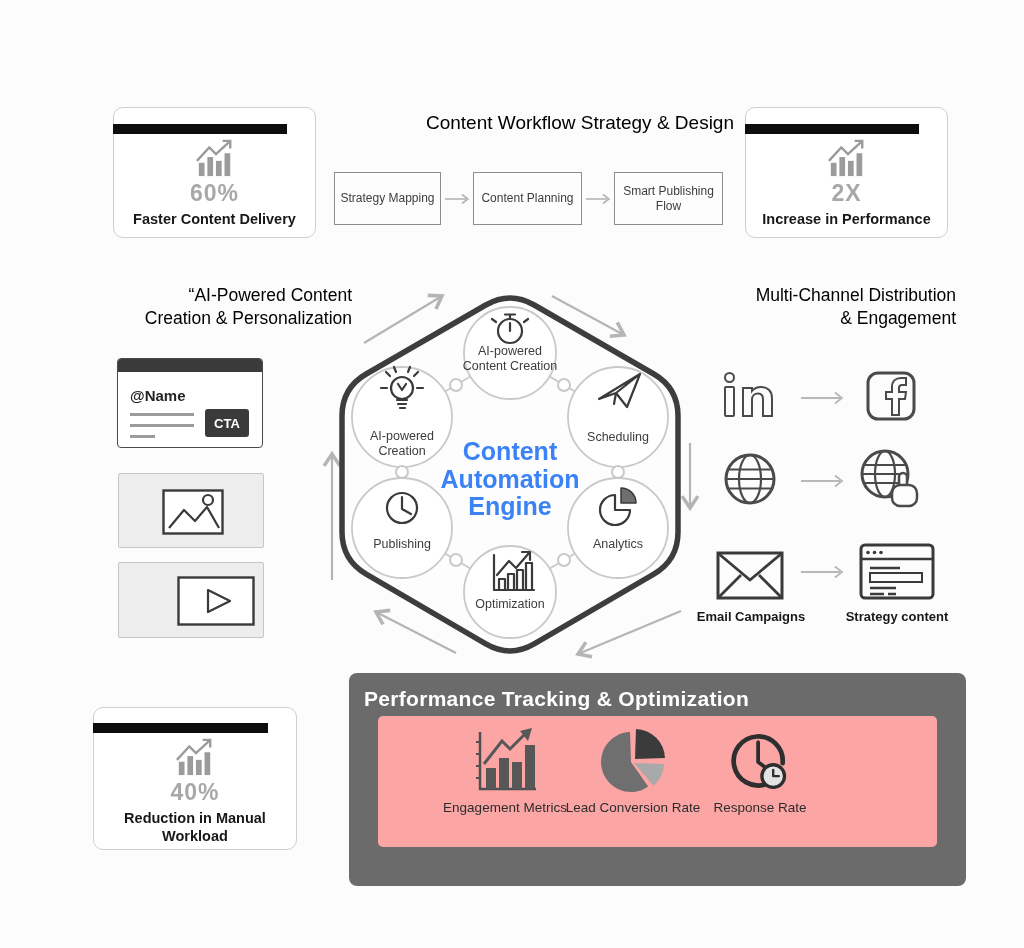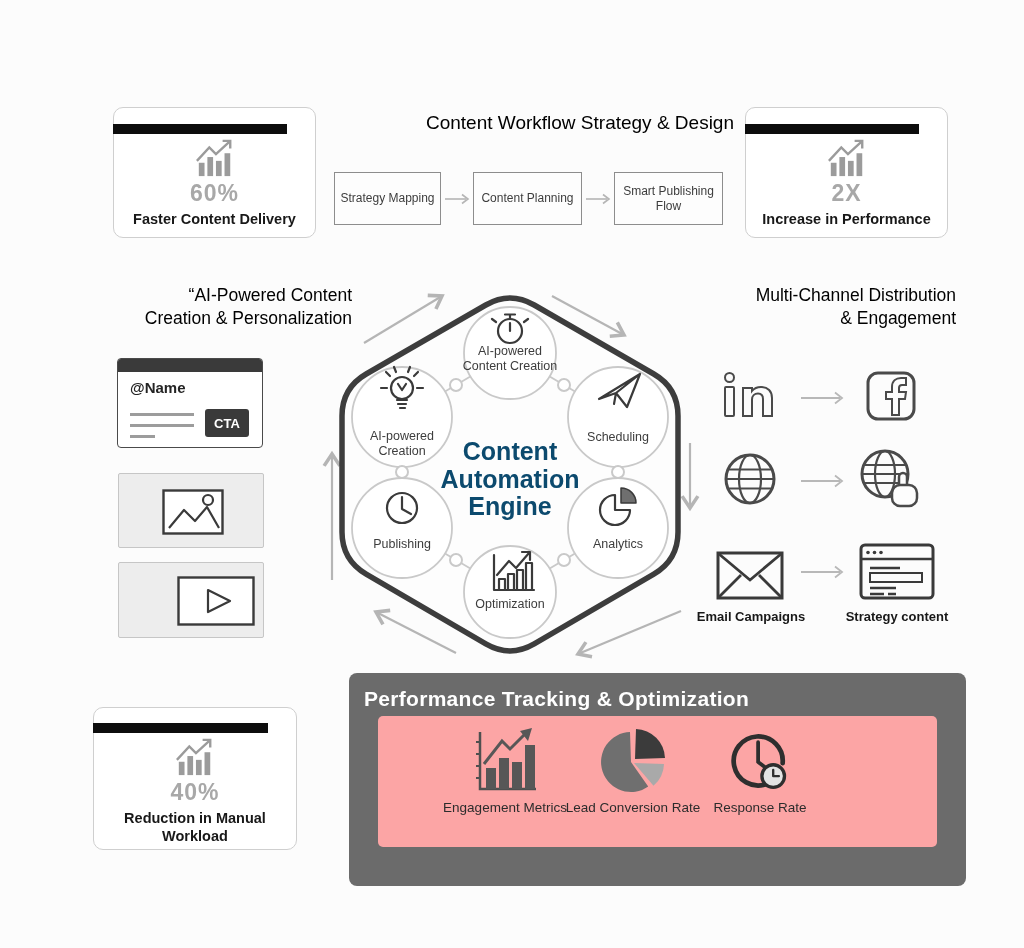--- a/index.html
+++ b/index.html
@@ -16,26 +16,26 @@
   .stat-icon{display:block;margin:0 auto;}
   .stat-value{font-size:23px;font-weight:bold;color:#a8a8a8;letter-spacing:1px;margin-top:2px;}
   .stat-label{font-size:14.5px;font-weight:bold;color:#181818;line-height:1.25;margin:3px auto 0;width:182px;}
   
   .section-title{position:absolute;text-align:right;font-weight:normal;color:#000000;}
   .two-line span{display:block;}
   
   .flow-box{position:absolute;border:1.4px solid #8d8d8d;background:#fdfdfd;display:flex;align-items:center;justify-content:center;text-align:center;font-size:12px;color:#3d3d3d;line-height:1.25;padding:2px;box-sizing:border-box;}
   
   .node-label{position:absolute;text-align:center;font-size:12.5px;color:#3d3d3d;line-height:1.22;}
-  .engine-title{position:absolute;text-align:center;font-size:25px;font-weight:bold;color:#0c4a6e;line-height:1.1;}
+  .engine-title{position:absolute;text-align:center;font-size:25px;font-weight:bold;color:#3b82f6;line-height:1.1;}
   .engine-title span{display:block;}
   
   .mock-post{position:absolute;left:117px;top:358px;width:146px;height:90px;background:#fff;border:1.5px solid #4a4a4a;border-radius:4px;box-sizing:border-box;overflow:hidden;}
   .mock-post-header{height:13px;background:#3a3a3a;}
-  .mock-username{position:absolute;left:12px;top:20px;font-size:15px;font-weight:bold;color:#242424;}
+  .mock-username{position:absolute;left:12px;top:28px;font-size:15px;font-weight:bold;color:#242424;}
   .mock-line{position:absolute;left:12px;height:2.5px;background:#9c9c9c;}
   .mock-cta{position:absolute;left:87px;top:50px;width:44px;height:28px;background:#3a3a3a;border-radius:3px;color:#fff;font-size:13px;font-weight:bold;display:flex;align-items:center;justify-content:center;}
   .mock-media{position:absolute;background:#ededed;border:1.5px solid #c6c6c6;border-radius:2px;box-sizing:border-box;}
   
   .row-label{position:absolute;text-align:center;font-size:13px;font-weight:bold;color:#181818;width:120px;}
   
   .perf-panel{position:absolute;left:349px;top:673px;width:617px;height:213px;background:#6b6b6b;border-radius:8px;}
   .perf-title{position:absolute;left:0;top:14px;width:100%;text-align:left;font-size:21px;font-weight:bold;color:#fff;letter-spacing:.3px;margin-left:15px;}
   .perf-inner{position:absolute;left:29px;top:43px;width:559px;height:131px;background:#fca5a5;border-radius:5px;}
   .metric{position:absolute;top:12px;width:160px;text-align:center;}

